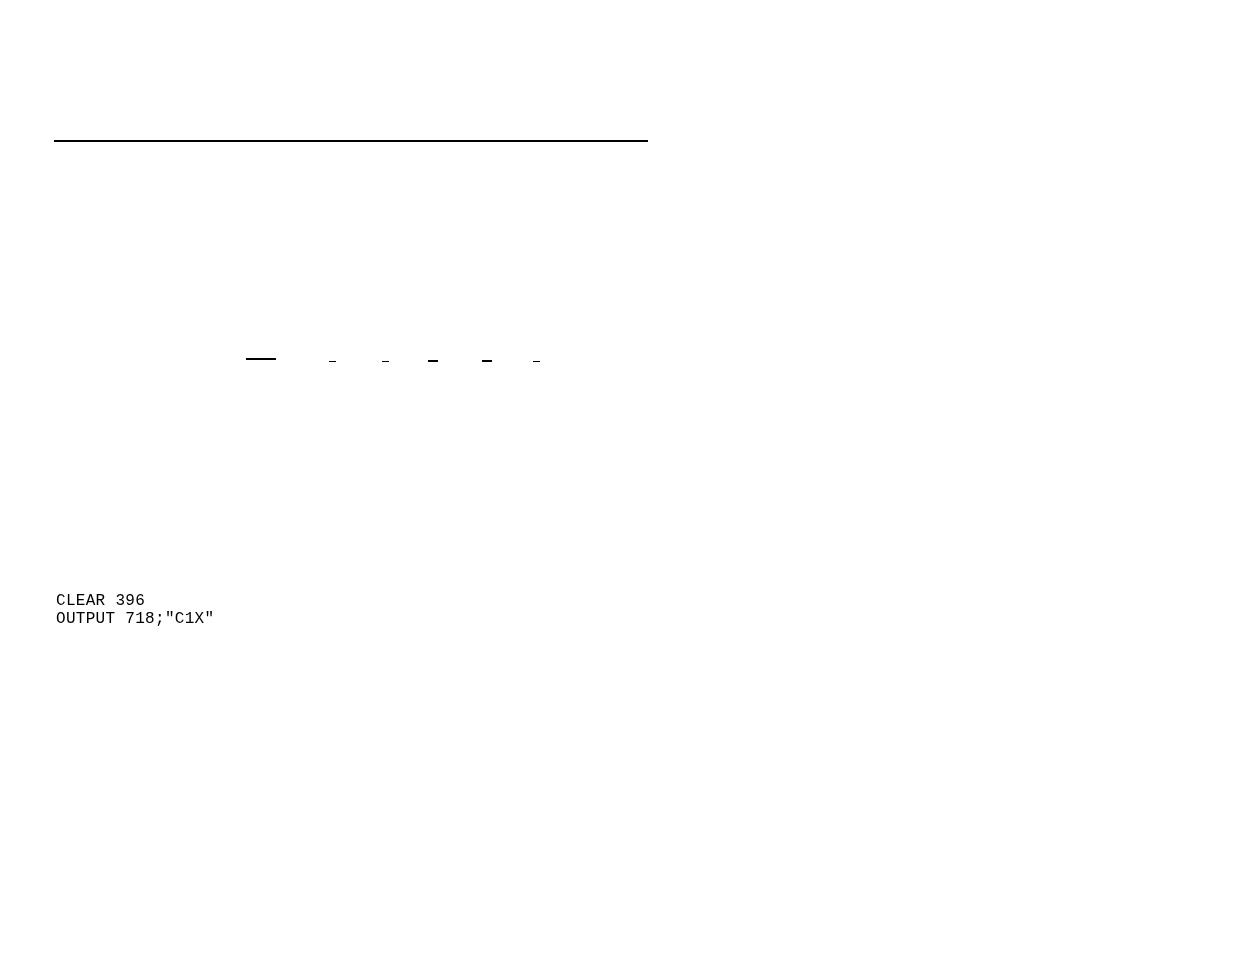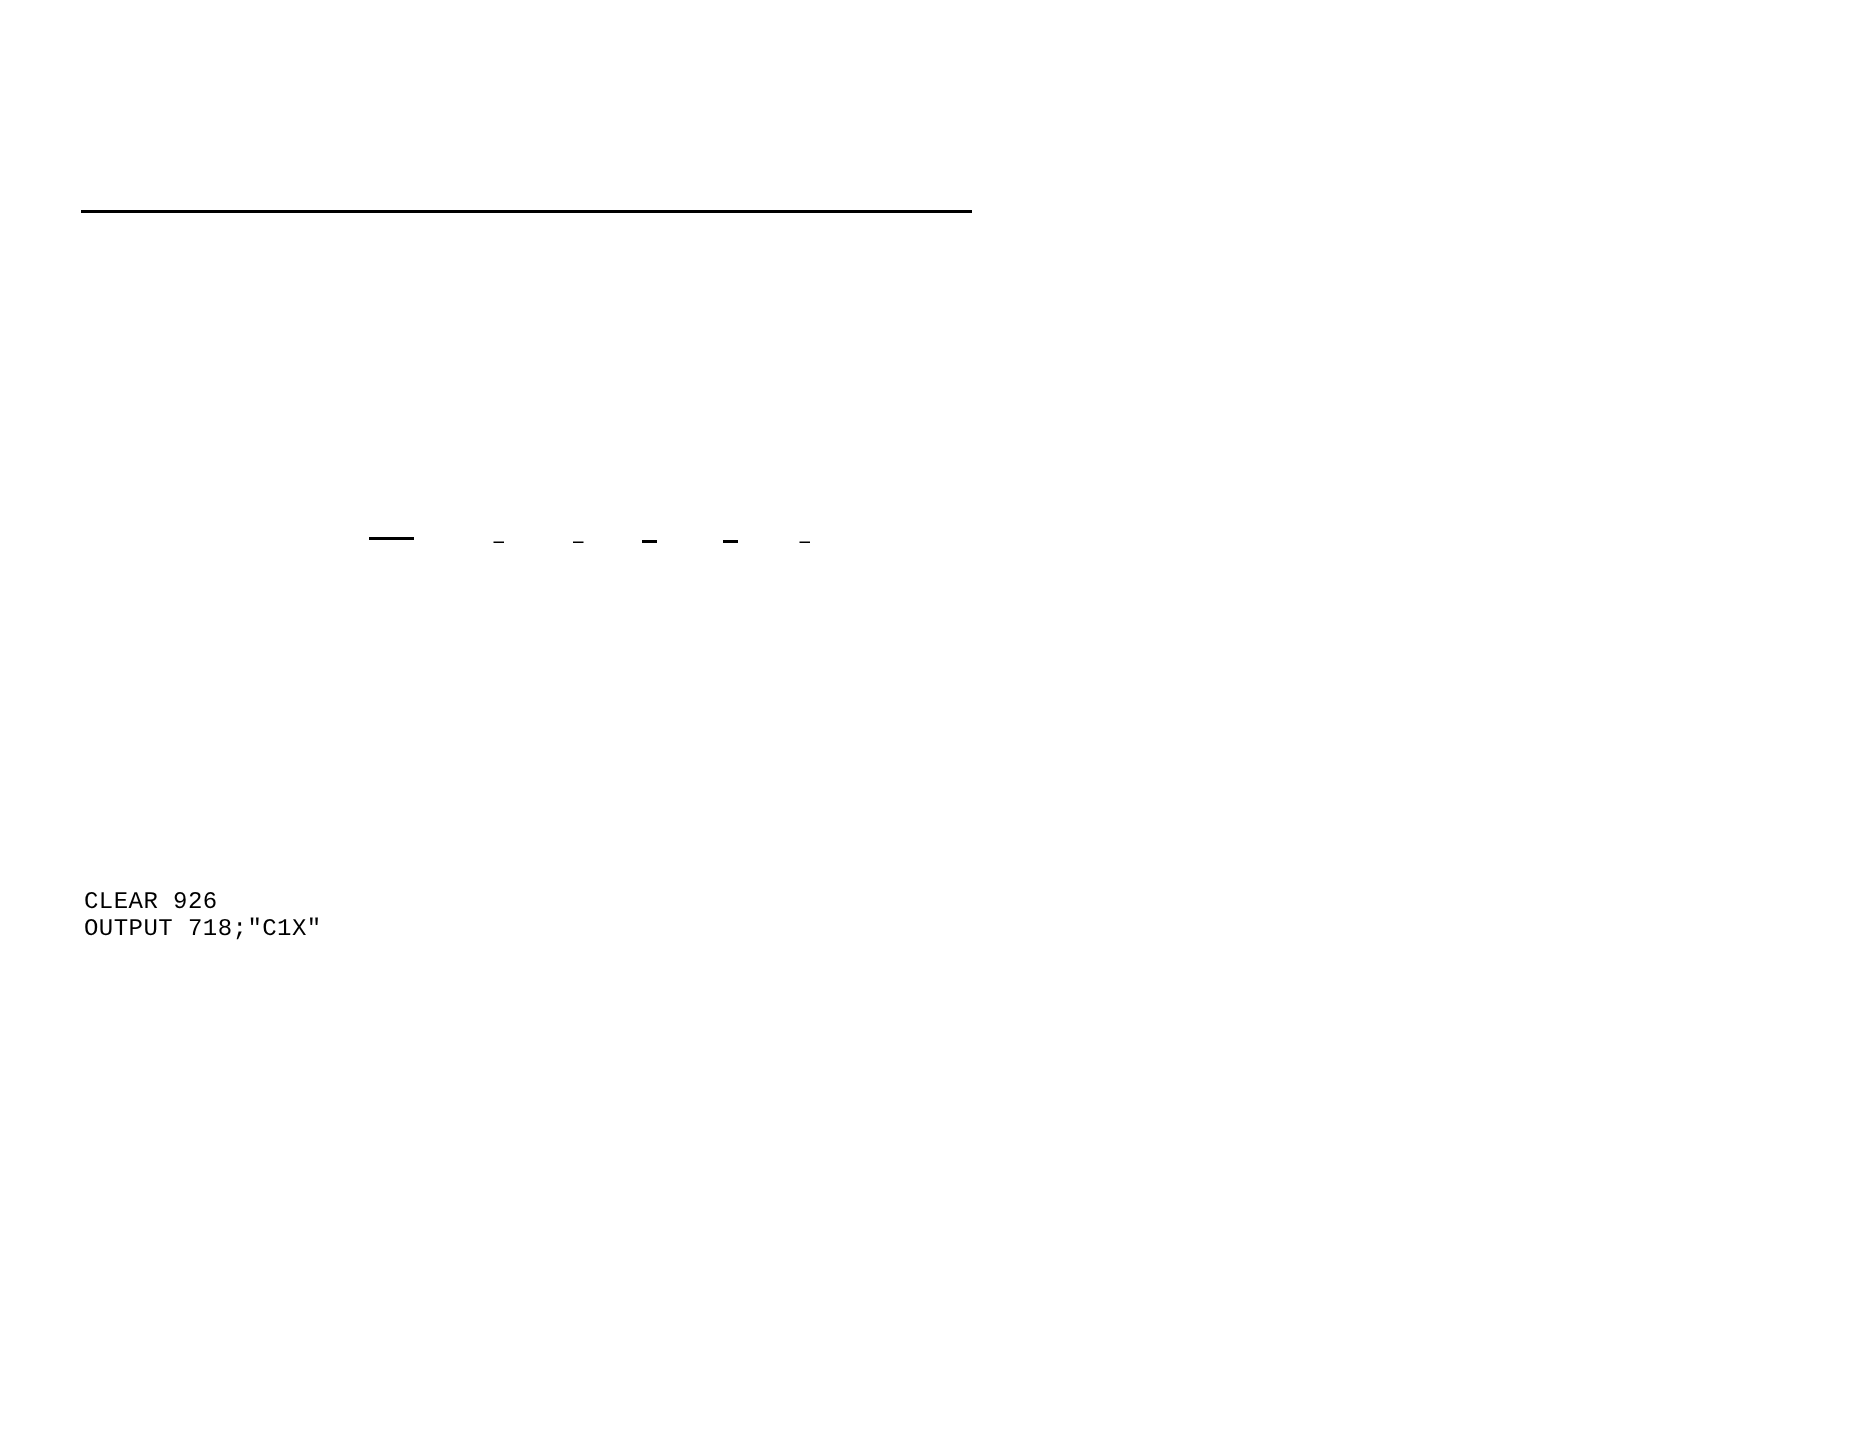--- a/index.html
+++ b/index.html
@@ -59,15 +59,15 @@
 
   <div class="midlines">
     <div class="seg seg1"></div>
     <div class="seg seg2"></div>
     <div class="seg seg3"></div>
     <div class="seg seg4"></div>
     <div class="seg seg5"></div>
     <div class="seg seg6"></div>
   </div>
 
-  <div class="code"><span>CLEAR 926</span>
+  <div class="code"><span>CLEAR 396</span>
 <span>OUTPUT 718;"C1X"</span></div>
 </div>
 
 </body></html>

